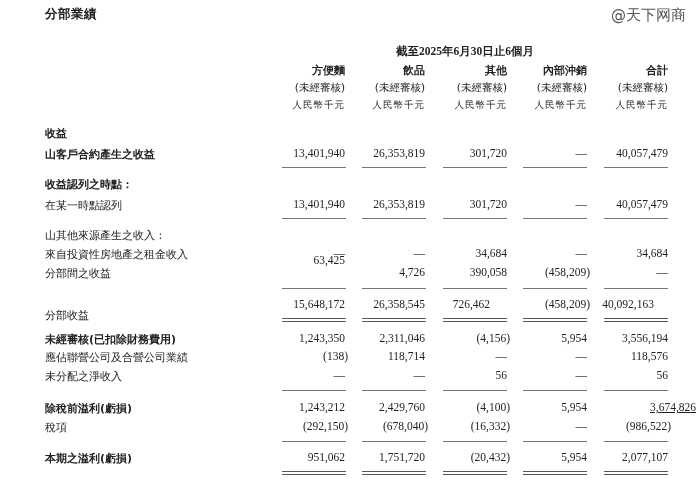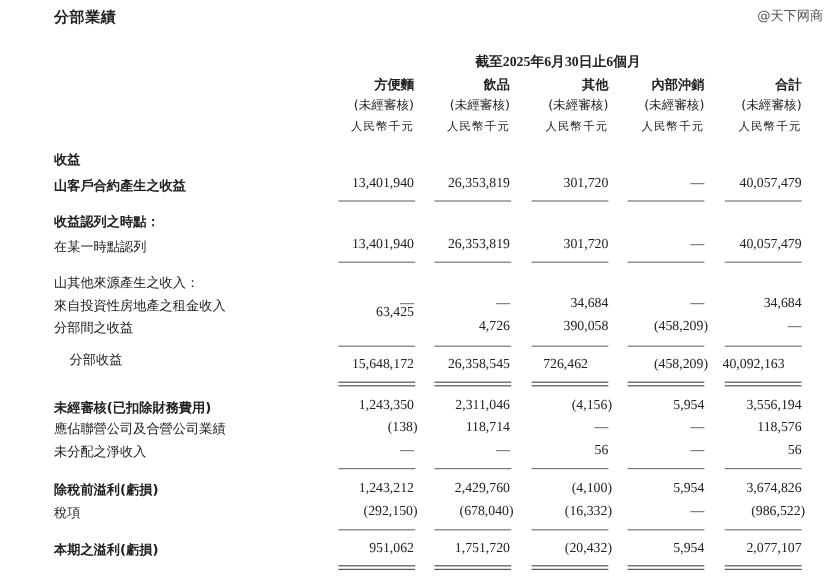--- a/index.html
+++ b/index.html
@@ -3,21 +3,21 @@
 <meta charset="utf-8">
 <style>
   html, body { margin: 0; padding: 0; background: #ffffff; }
   body {
     width: 700px; height: 488px; position: relative; overflow: hidden;
     font-family: "DejaVu Serif", "Liberation Serif", serif;
     color: #222222;
   }
   .abs { position: absolute; white-space: nowrap; }
   .title { left: 45px; top: 6px; font-size: 12.5px; font-weight: bold; font-family: "DejaVu Sans", "Liberation Sans", sans-serif; letter-spacing: 0.5px; }
-  .watermark { right: 14px; top: 6px; font-size: 11px; color: #555; font-family: "DejaVu Sans", "Liberation Sans", sans-serif; }
+  .watermark { right: 14px; top: 6px; font-size: 15px; color: #555; font-family: "DejaVu Sans", "Liberation Sans", sans-serif; }
   .period { left: 396px; top: 44px; font-size: 11.5px; font-weight: bold; font-family: "Liberation Serif", serif; }
   .col-head { font-size: 11px; font-weight: bold; text-align: right; width: 80px; font-family: "DejaVu Sans", "Liberation Sans", sans-serif; }
   .col-sub { font-size: 10.5px; text-align: right; width: 80px; font-family: "DejaVu Sans", "Liberation Sans", sans-serif; }
   .col-unit { font-size: 9.5px; text-align: right; width: 80px; letter-spacing: 1px; font-family: "DejaVu Serif", serif; }
   .label { left: 45px; font-size: 11px; }
   .label.bold { font-weight: bold; font-family: "DejaVu Sans", "Liberation Sans", sans-serif; }
   .label.normal { font-family: "DejaVu Serif", "Liberation Serif", serif; }
   .num { font-size: 11.5px; text-align: right; width: 80px; font-family: "Liberation Serif", serif; }
   .rule { position: absolute; height: 0; border-top: 1px solid #777; width: 64px; }
   .dbl { position: absolute; height: 2px; border-top: 1px solid #555; border-bottom: 1px solid #555; width: 64px; }
@@ -47,21 +47,21 @@
 <div class="abs col-unit" style="left:507px;top:99px;">人民幣千元</div>
 <div class="abs col-unit" style="left:588px;top:99px;">人民幣千元</div>
 
 <div class="abs label bold" style="top:126px;">收益</div>
 <div class="abs label normal" style="top:147px;font-weight:bold;">山客戶合約產生之收益</div>
 <div class="abs label bold" style="top:177px;">收益認列之時點：</div>
 <div class="abs label normal" style="top:198px;">在某一時點認列</div>
 <div class="abs label normal" style="top:228px;">山其他來源產生之收入：</div>
 <div class="abs label normal" style="top:247px;">來自投資性房地產之租金收入</div>
 <div class="abs label normal" style="top:266px;">分部間之收益</div>
-<div class="abs label normal" style="top:292px;margin-left:13px;">分部收益</div>
+<div class="abs label normal" style="top:308px;">分部收益</div>
 <div class="abs label bold" style="top:332px;">未經審核(已扣除財務費用)</div>
 <div class="abs label normal" style="top:350px;">應佔聯營公司及合營公司業績</div>
 <div class="abs label normal" style="top:369px;">未分配之淨收入</div>
 <div class="abs label bold" style="top:401px;">除稅前溢利(虧損)</div>
 <div class="abs label normal" style="top:420px;">稅項</div>
 <div class="abs label bold" style="top:451px;">本期之溢利(虧損)</div>
 
 <div class="abs num" style="left:265px;top:147px;">13,401,940</div>
 <div class="abs num" style="left:345px;top:147px;">26,353,819</div>
 <div class="abs num" style="left:427px;top:147px;">301,720</div>
@@ -107,21 +107,21 @@
 <div class="abs num" style="left:265px;top:369px;">—</div>
 <div class="abs num" style="left:345px;top:369px;">—</div>
 <div class="abs num" style="left:427px;top:369px;">56</div>
 <div class="abs num" style="left:507px;top:369px;">—</div>
 <div class="abs num" style="left:588px;top:369px;">56</div>
 
 <div class="abs num" style="left:265px;top:401px;">1,243,212</div>
 <div class="abs num" style="left:345px;top:401px;">2,429,760</div>
 <div class="abs num" style="left:430px;top:401px;">(4,100)</div>
 <div class="abs num" style="left:507px;top:401px;">5,954</div>
-<div class="abs num" style="left:588px;top:401px;">3,674,826</div>
+<div class="abs num" style="left:616px;top:401px;text-decoration:underline;">3,674,826</div>
 
 <div class="abs num" style="left:268px;top:420px;">(292,150)</div>
 <div class="abs num" style="left:348px;top:420px;">(678,040)</div>
 <div class="abs num" style="left:430px;top:420px;">(16,332)</div>
 <div class="abs num" style="left:507px;top:420px;">—</div>
 <div class="abs num" style="left:591px;top:420px;">(986,522)</div>
 
 <div class="abs num" style="left:265px;top:451px;">951,062</div>
 <div class="abs num" style="left:345px;top:451px;">1,751,720</div>
 <div class="abs num" style="left:430px;top:451px;">(20,432)</div>

